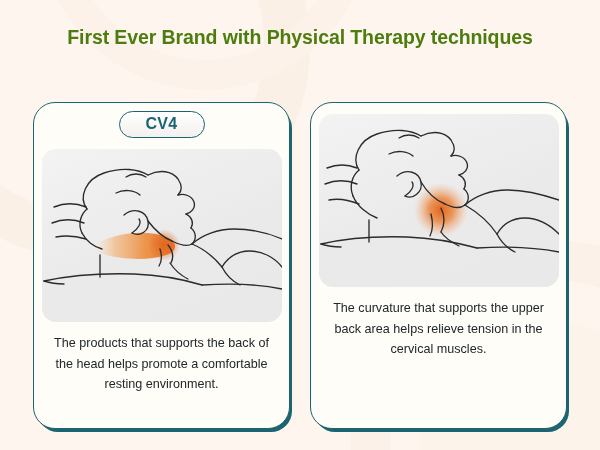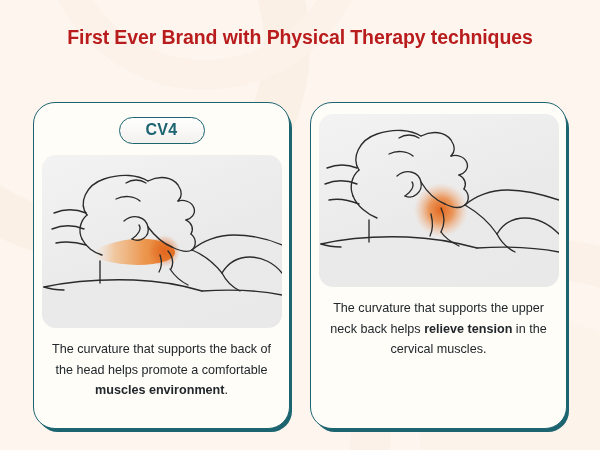--- a/index.html
+++ b/index.html
@@ -32,21 +32,21 @@
   .wm-4 {
     position:absolute; right:-70px; bottom:-120px;
     width:250px; height:250px; border-radius:50%;
     background:#fcf3ea;
   }
 
   
   .title {
     position:absolute; top:25px; left:0; width:600px;
     text-align:center;
-    color:#b91c1c;
+    color:#4d7c0f;
     font-size:19.5px;
     font-weight:bold;
     line-height:25px;
     letter-spacing:-0.1px;
     z-index:3;
   }
 
   
   .cards {
     position:absolute; top:102px; left:33px;
@@ -60,21 +60,21 @@
     background:#fffdf8;
     border:1.6px solid #1b6470;
     border-radius:22px;
     box-shadow:3px 4px 0 -1px #1b6470;
     display:flex; flex-direction:column;
     align-items:center;
     overflow:hidden;
   }
 
   .badge {
-    margin-top:14px;
+    margin-top:8px;
     min-width:86px;
     padding:3px 21px 4px;
     border:1.5px solid #1b6470;
     border-radius:999px;
     background:linear-gradient(180deg,#ffffff 0%,#f3f1ee 100%);
     color:#1b6470;
     font-size:16px;
     font-weight:bold;
     letter-spacing:0.3px;
     text-align:center;
@@ -91,21 +91,21 @@
   .illo-panel svg { position:absolute; inset:0; width:100%; height:100%; }
 
   .caption {
     margin-top:11px;
     width:228px;
     text-align:center;
     color:#21272b;
     font-size:12.6px;
     line-height:20.5px;
   }
-  .caption b { font-weight:bold; }
+  .caption b { font-weight:normal; }
 </style>
 </head>
 <body>
 
 <div class="bg-layer">
   <div class="wm-1"></div>
   <div class="wm-2"></div>
   <div class="wm-3"></div>
   <div class="wm-4"></div>
 </div>
@@ -172,21 +172,21 @@
           <path d="M2 132 C30 126 60 124 92 125 C120 126 140 130 160 136"></path>
           <path d="M2 132 C8 134 14 135 22 135"></path>
           <path d="M58 106 C58 114 58 122 58 128"></path>
           <path d="M128 114 C132 120 138 126 146 130"></path>
           <path d="M160 136 C190 134 216 135 240 140"></path>
         </g>
       </svg>
     </div>
 
     <div class="caption">
-      <span>The curvature that supports the back of the head helps promote a comfortable </span><b>muscles environment</b><span>.</span>
+      <span>The products that supports the back of the head helps promote a comfortable </span><b>resting environment</b><span>.</span>
     </div>
   </div>
 
   <div class="card">
 
     <div class="illo-panel">
       <svg viewBox="0 0 240 173" xmlns="http://www.w3.org/2000/svg">
         <defs>
           <radialGradient id="glow2" cx="50%" cy="50%" r="50%">
             <stop offset="0%" stop-color="#e2651c" stop-opacity="1"></stop>
@@ -231,17 +231,17 @@
           <path d="M2 130 C28 124 58 122 88 123 C116 124 136 128 158 134"></path>
           <path d="M2 130 C8 132 14 133 22 133"></path>
           <path d="M50 106 C50 114 50 122 50 128"></path>
           <path d="M122 118 C126 124 132 128 140 132"></path>
           <path d="M158 134 C188 132 214 133 240 138"></path>
         </g>
       </svg>
     </div>
 
     <div class="caption">
-      <span>The curvature that supports the upper neck back helps </span><b>relieve tension</b><span> in the cervical muscles.</span>
+      <span>The curvature that supports the upper back area helps </span><b>relieve tension</b><span> in the cervical muscles.</span>
     </div>
   </div>
 
 </div>
 
 </body></html>

